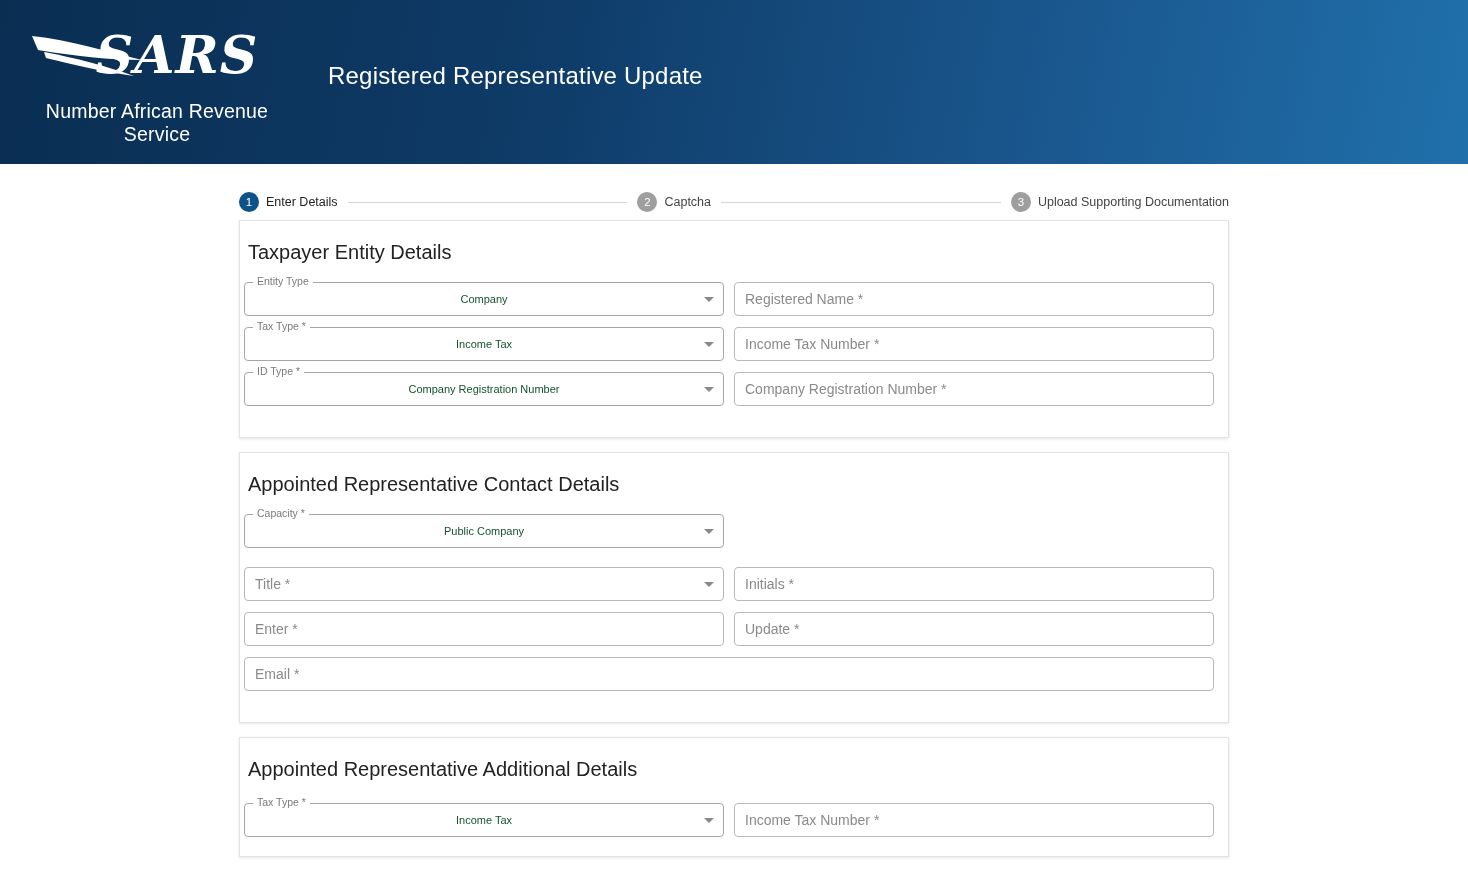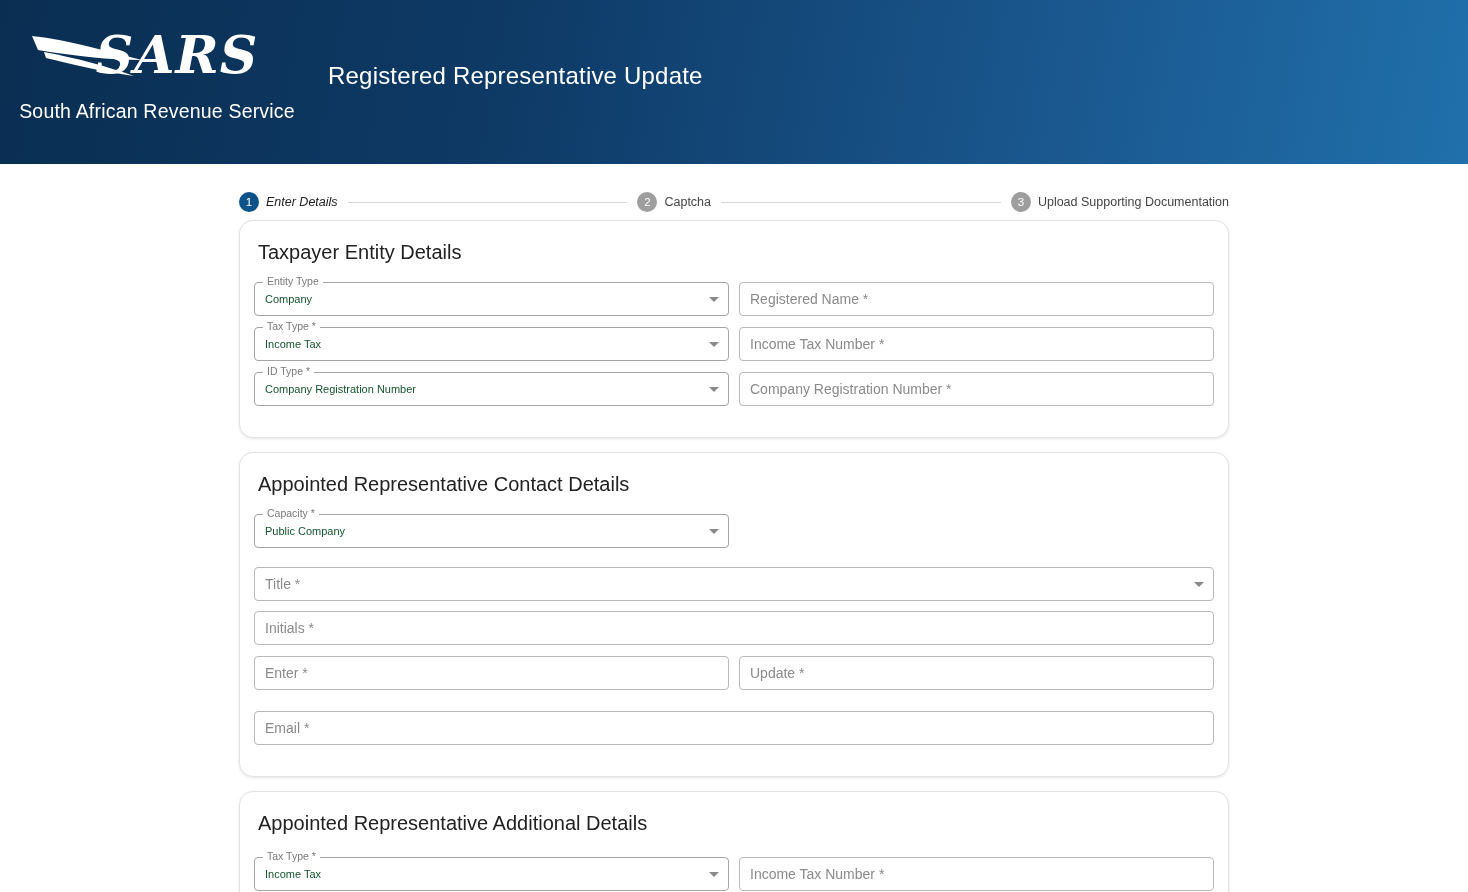--- a/index.html
+++ b/index.html
@@ -102,37 +102,37 @@
     justify-content: center;
     margin-right: 7px;
   }
   .step.active .step-num {
     background: #0d5288;
   }
   .step-label {
     font-size: 12.5px;
     color: #444444;
   }
-  .step.active .step-label { color: #222222; font-style: italic; }
+  .step.active .step-label { color: #222222; }
   .step-line {
     flex: 1;
     height: 1px;
     background: #d6d6d6;
     margin: 0 10px;
   }
 
   
   .card {
     width: 990px;
     margin: 0 auto 14px auto;
     background: #ffffff;
     border: 1px solid #e3e3e3;
-    border-radius: 14px;
+    border-radius: 0;
     box-shadow: 0 1px 3px rgba(0,0,0,0.10);
-    padding: 16px 14px 20px 14px;
+    padding: 16px 14px 20px 4px;
     box-sizing: border-box;
   }
   .card-title {
     font-size: 20px;
     font-weight: 400;
     color: #222222;
     margin: 4px 0 18px 4px;
   }
   .row {
     display: flex;
@@ -150,21 +150,21 @@
     position: relative;
     height: 34px;
     border: 1px solid #b9b9b9;
     border-radius: 4px;
     background: #ffffff;
     box-sizing: border-box;
     display: flex;
     align-items: center;
     padding: 0 10px;
   }
-  .field.filled { border-color: #a5a5a5; }
+  .field.filled { border-color: #a5a5a5; justify-content: center; }
   .field-legend {
     position: absolute;
     top: -7px;
     left: 8px;
     background: #ffffff;
     padding: 0 4px;
     font-size: 10.5px;
     color: #7a7a7a;
     line-height: 1;
   }
@@ -198,21 +198,21 @@
 
 <div class="header">
   <div class="logo-block">
     <div class="logo-mark">
       <svg class="logo-swoosh" viewBox="0 0 120 52">
         <path d="M2 6 C 40 10, 78 22, 112 30 C 80 30, 44 26, 8 20 Z" fill="#ffffff"></path>
         <path d="M14 22 C 46 28, 76 36, 104 46 C 74 42, 40 34, 16 28 Z" fill="#ffffff"></path>
       </svg>
       <div class="logo-text">SARS</div>
     </div>
-    <div class="logo-sub">South African Revenue Service</div>
+    <div class="logo-sub">Number African Revenue Service</div>
   </div>
   <div class="header-title">Registered Representative Update</div>
 </div>
 
 <div class="page">
 
   <div class="stepper">
     <div class="step active">
       <div class="step-num">1</div>
       <div class="step-label">Enter Details</div>
@@ -285,21 +285,21 @@
       <div class="col">
         <div class="field filled">
           <span class="field-legend">Capacity *</span>
           <span class="field-value">Public Company</span>
           <span class="caret"></span>
         </div>
       </div>
       <div class="col spacer"></div>
     </div>
 
-    <div class="row" style="margin-top:19px;flex-direction:column;">
+    <div class="row" style="margin-top:19px;">
       <div class="col">
         <div class="field">
           <span class="field-placeholder">Title *</span>
           <span class="caret"></span>
         </div>
       </div>
       <div class="col">
         <div class="field">
           <span class="field-placeholder">Initials *</span>
         </div>
@@ -314,21 +314,21 @@
       </div>
       <div class="col">
         <div class="field">
           <span class="field-placeholder">Update *</span>
         </div>
       </div>
     </div>
 
 
     <div class="row">
-      <div class="col" style="flex:1 1 100%;margin-top:10px;">
+      <div class="col" style="flex:1 1 100%;">
         <div class="field">
           <span class="field-placeholder">Email *</span>
         </div>
       </div>
     </div>
   </div>
 
   <div class="card partial">
     <div class="card-title">Appointed Representative Additional Details</div>
 

